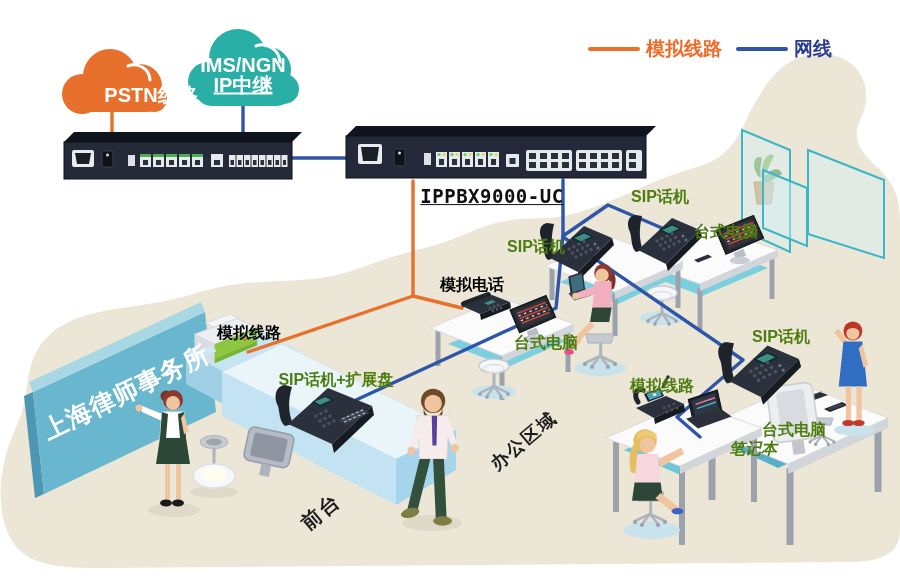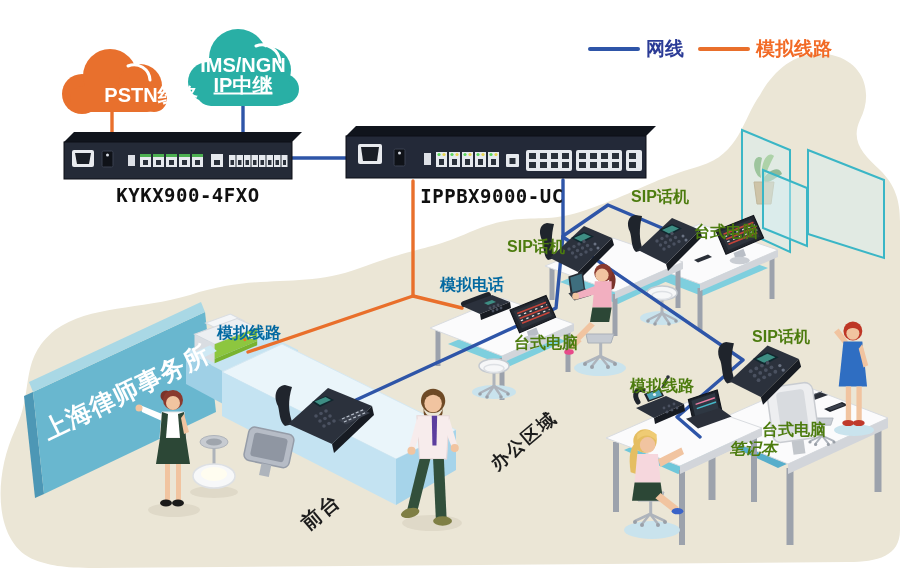--- a/index.html
+++ b/index.html
@@ -2,21 +2,21 @@
 <html><head>
 <meta charset="utf-8">
 <style>
   html,body{margin:0;padding:0;background:#fff;}
   .stage{position:relative;width:900px;height:577px;background:#ffffff;overflow:hidden;
          font-family:"Liberation Sans",sans-serif;}
   .stage svg{position:absolute;left:0;top:0;}
   .lbl{position:absolute;white-space:nowrap;font-weight:bold;font-size:16px;
        transform:translate(-50%,-50%);line-height:1.15;text-align:center;}
   .lbl.blue{color:#4d7c0f;}
-  .lbl.orange{color:#0369a1;}
+  .lbl.orange{color:#000000;}
   .lbl.black{color:#1c1c1c;}
   .lbl.white{color:#ffffff;}
   .lbl.mono{font-family:"DejaVu Sans Mono",monospace;font-size:19px;color:#101010;letter-spacing:.5px;}
   .lbl.cloudtxt{font-size:20px;}
   .legend{position:absolute;left:588px;top:36px;display:flex;align-items:center;gap:14px;}
   .legend .item{display:flex;align-items:center;gap:6px;}
   .legend .swatch{width:52px;height:4px;border-radius:2px;}
   .legend .ltext{font-weight:bold;font-size:19px;}
 </style>
 </head>
@@ -544,42 +544,42 @@
     <polygon points="24,22 29,40 25,42 21,26" fill="#F1C4A0"></polygon>
     <rect x="10" y="58" width="4.5" height="30" fill="#F1C4A0"></rect>
     <rect x="19" y="58" width="4.5" height="30" fill="#F1C4A0"></rect>
     <ellipse cx="12" cy="89" rx="5" ry="2.6" fill="#C0392B"></ellipse>
     <ellipse cx="21" cy="89" rx="5" ry="2.6" fill="#C0392B"></ellipse>
   </g>
 </svg>
 
 <div class="legend">
   <div class="item">
+    <div class="swatch" style="background:#E96F2B"></div>
+    <span class="ltext" style="color:#F26A25">模拟线路</span>
+  </div>
+  <div class="item">
     <div class="swatch" style="background:#2E55A8"></div>
     <span class="ltext" style="color:#2B3B96">网线</span>
   </div>
-  <div class="item">
-    <div class="swatch" style="background:#E96F2B"></div>
-    <span class="ltext" style="color:#F26A25">模拟线路</span>
-  </div>
 </div>
 
 <div class="lbl white cloudtxt" style="left:115px;top:95px;margin-left:36px;">PSTN线路</div>
 <div class="lbl white cloudtxt" style="left:243px;top:65px;">IMS/NGN</div>
 <div class="lbl white cloudtxt" style="left:243px;top:85px;text-decoration:underline;">IP中继</div>
 
-<div class="lbl mono" style="left:188px;top:196px;">KYKX900-4FXO</div>
-<div class="lbl mono" style="left:492px;top:197px;">IPPBX9000-UC</div>
+<div class="lbl mono" style="left:492px;top:197px;text-decoration:underline;">IPPBX9000-UC</div>
 
 <div class="lbl blue" style="left:660px;top:197px;">SIP话机</div>
 <div class="lbl blue" style="left:726px;top:232px;">台式电脑</div>
 <div class="lbl blue" style="left:536px;top:247px;">SIP话机</div>
 <div class="lbl orange" style="left:472px;top:285px;">模拟电话</div>
 <div class="lbl blue" style="left:546px;top:343px;">台式电脑</div>
 <div class="lbl orange" style="left:249px;top:333px;">模拟线路</div>
+<div class="lbl blue" style="left:336px;top:380px;">SIP话机+扩展盘</div>
 <div class="lbl black" style="left:524px;top:441px;font-size:18px;letter-spacing:2px;transform:translate(-50%,-50%) rotate(-40deg);">办公区域</div>
 <div class="lbl blue" style="left:662px;top:386px;">模拟线路</div>
 <div class="lbl blue" style="left:781px;top:337px;">SIP话机</div>
 <div class="lbl blue" style="left:794px;top:430px;">台式电脑</div>
 <div class="lbl blue" style="left:753px;top:449px;font-style:italic;">笔记本</div>
 <div class="lbl black" style="left:321px;top:512px;font-size:20px;letter-spacing:2px;transform:translate(-50%,-50%) rotate(-40deg);">前台</div>
 <div class="lbl white" style="left:126px;top:392px;font-size:25px;letter-spacing:1px;transform:translate(-50%,-50%) rotate(-26deg);">上海律师事务所</div>
 
 </div>
 

